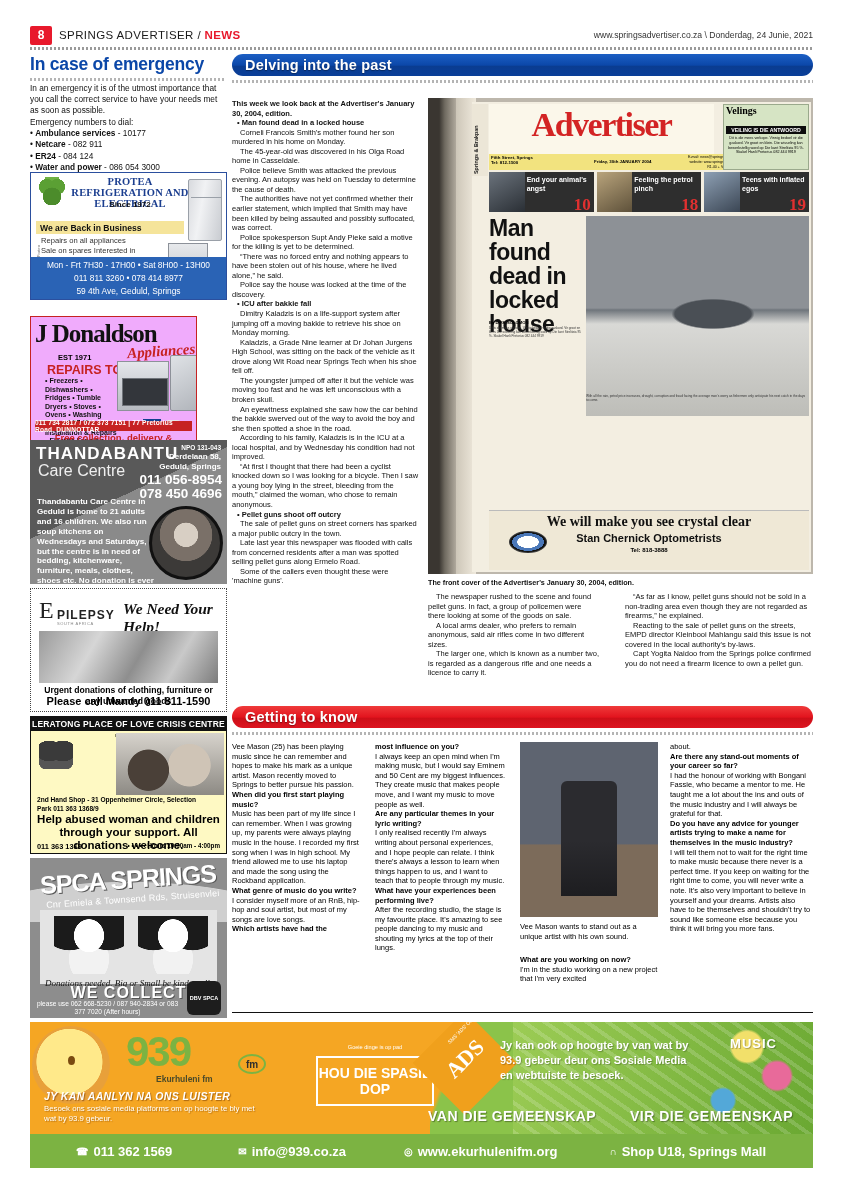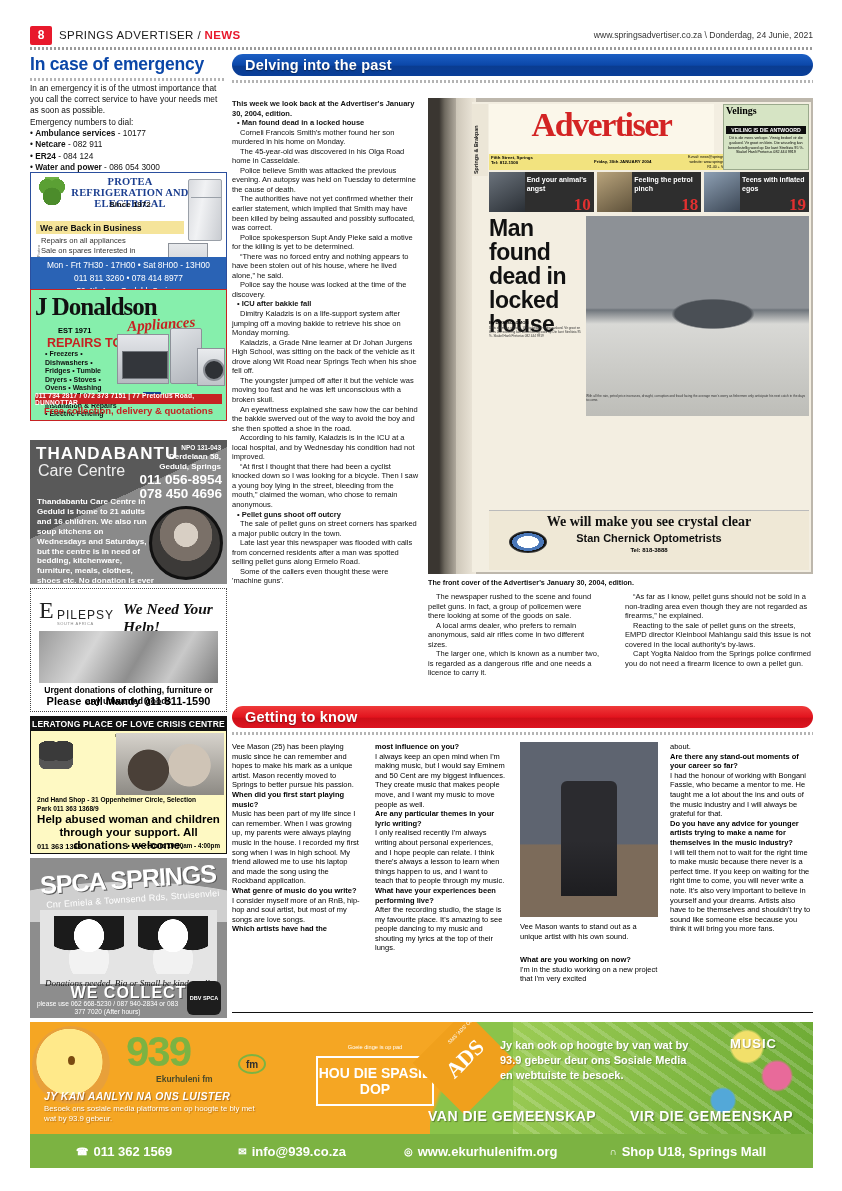--- a/index.html
+++ b/index.html
@@ -121,21 +121,21 @@
     position:absolute; left:0; right:0; bottom:0; height:42px;
     background:#2a63b5; color:#fff; text-align:center;
     font-size:8.4px; line-height:13px; padding-top:2px; font-weight:normal;
   }
   .vert-mini {
     position:absolute; left:5px; top:72px; writing-mode:vertical-rl;
     transform:rotate(180deg); font-size:4.2px; color:#777;
   }
 
   
-  .donaldson { left:30px; top:289px; width:197px; height:132px; background:#86efac; border:1px solid #c62222; }
+  .donaldson { left:30px; top:316px; width:167px; height:132px; background:#f0abfc; border:1px solid #c62222; }
   .don-title {
     position:absolute; left:4px; top:3px; font-size:25px; font-weight:bold;
     font-family:"Liberation Serif", serif; letter-spacing:-1px; color:#111;
   }
   .don-appl {
     position:absolute; left:96px; top:26px; font-size:15px; color:#c62222;
     font-style:italic; font-family:"Liberation Serif", serif; font-weight:bold;
     transform:rotate(-4deg);
   }
   .don-est { position:absolute; left:27px; top:36px; font-size:7.5px; font-weight:bold; }
@@ -175,21 +175,21 @@
   .th-body { position:absolute; left:7px; top:57px; width:118px; font-size:8.1px; line-height:9.9px; color:#fff; font-weight:bold;}
   .th-photo {
     position:absolute; right:4px; bottom:4px; width:74px; height:74px; border-radius:50%;
     background: radial-gradient(circle at 50% 38%, #d8cfc4 0 22%, #7a7068 23% 48%, #3c3a38 49% 100%);
     border:3px solid #111;
   }
 
   
   .epi { left:30px; top:588px; width:197px; height:124px; background:#fff; border:1px dotted #444; }
   .epi-e { position:absolute; left:8px; top:8px; font-size:24px; font-family:"Liberation Serif", serif; color:#222;}
-  .epi-word { position:absolute; left:26px; top:19px; font-size:12px; letter-spacing:1px; color:#222; font-family:"Liberation Sans", sans-serif;}
+  .epi-word { position:absolute; left:26px; top:19px; font-size:12px; letter-spacing:1px; color:#222; font-family:"Liberation Sans", sans-serif;font-weight:bold;}
   .epi-sub { position:absolute; left:26px; top:32px; font-size:4px; letter-spacing:.6px; color:#888; }
   .epi-help { position:absolute; left:92px; top:11px; font-size:15.5px; font-style:italic; font-weight:bold; font-family:"Liberation Serif", serif; color:#111;}
   .epi-img { position:absolute; left:8px; top:42px; right:8px; height:52px;
     background:linear-gradient(120deg,#9a9a9a,#d6d6d6 30%, #8e8e8e 55%, #c9c9c9 75%, #7c7c7c);
     filter:blur(0.3px); }
   .epi-cap { position:absolute; left:6px; right:6px; top:96px; text-align:center; font-size:8.6px; font-weight:bold; line-height:10.5px;}
   .epi-call { position:absolute; left:6px; right:6px; bottom:4px; text-align:center; font-size:11px; font-weight:bold;}
 
   
   .ler { left:30px; top:716px; width:197px; height:138px; background:#fef9c3; border:1px solid #111; }

